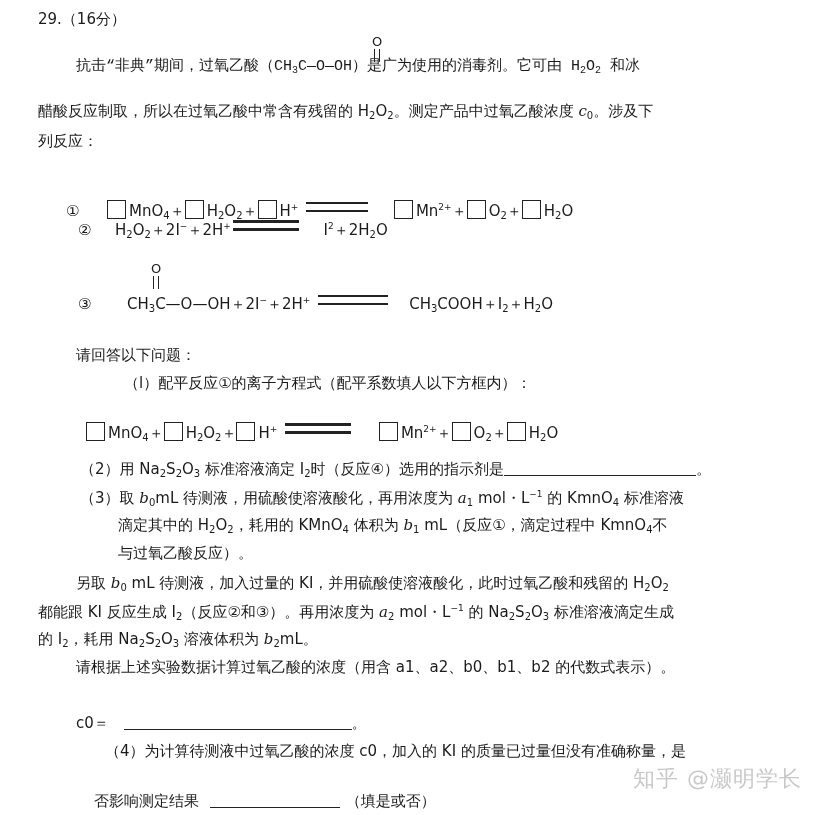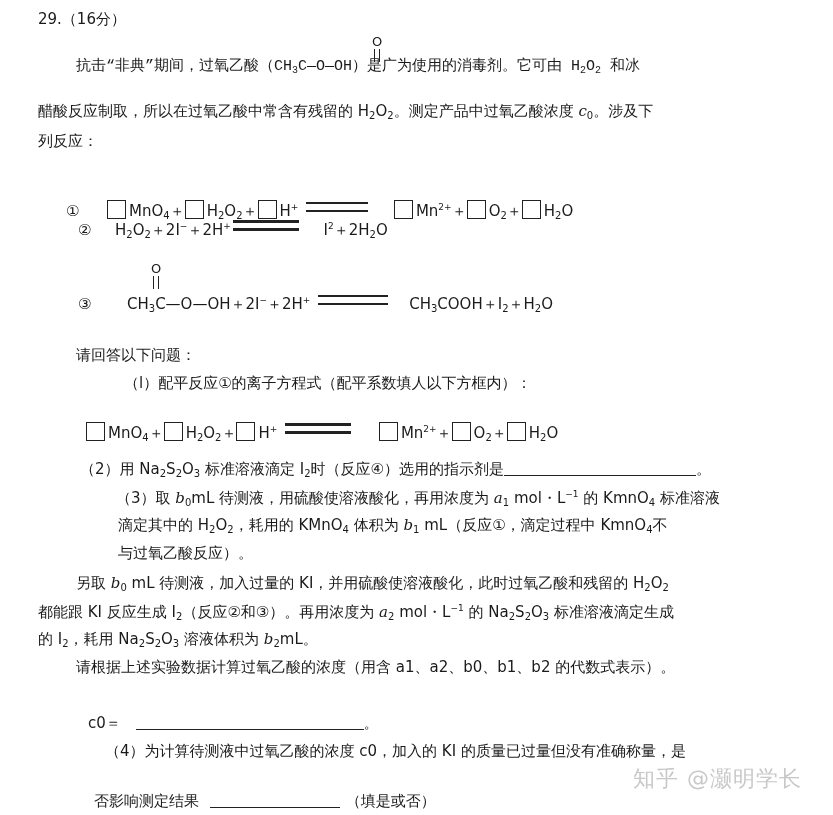--- a/index.html
+++ b/index.html
@@ -71,40 +71,40 @@
 <div class="abs" style="left:78px;top:422px;margin-left:8px;">
   <span class="box"></span>MnO<span class="sub">4</span>＋<span class="box"></span>H<span class="sub">2</span>O<span class="sub">2</span>＋<span class="box"></span>H<span class="sup">+</span><span class="eqsign thick"></span>
   <span style="display:inline-block;width:10px;"></span>
   <span class="box"></span>Mn<span class="sup">2+</span>＋<span class="box"></span>O<span class="sub">2</span>＋<span class="box"></span>H<span class="sub">2</span>O
 </div>
 
 <div class="abs" style="left:80px;top:462px;">
   <span>（2）用 Na</span><span class="sub">2</span>S<span class="sub">2</span>O<span class="sub">3</span> <span>标准溶液滴定 I</span><span class="sub">2</span><span>时（反应④）选用的指示剂是</span><span class="blank" style="width:192px;"></span><span>。</span>
 </div>
 
-<div class="abs" style="left:80px;top:490px;margin-left:36px;">
+<div class="abs" style="left:80px;top:490px;">
   <span>（3）取 </span><span class="it">b</span><span class="sub">0</span><span>mL 待测液，用硫酸使溶液酸化，再用浓度为 </span><span class="it">a</span><span class="sub">1</span> <span>mol・L</span><span class="sup">−1</span> <span>的 KmnO</span><span class="sub">4</span> <span>标准溶液</span>
 </div>
 <div class="abs" style="left:118px;top:518px;">
   <span>滴定其中的 H</span><span class="sub">2</span>O<span class="sub">2</span><span>，耗用的 KMnO</span><span class="sub">4</span> <span>体积为 </span><span class="it">b</span><span class="sub">1</span> <span>mL（反应①，滴定过程中 KmnO</span><span class="sub">4</span><span>不</span>
 </div>
 <div class="abs" style="left:118px;top:546px;">与过氧乙酸反应）。</div>
 
 <div class="abs" style="left:76px;top:576px;">
   <span>另取 </span><span class="it">b</span><span class="sub">0</span><span> mL 待测液，加入过量的 KI，并用硫酸使溶液酸化，此时过氧乙酸和残留的 H</span><span class="sub">2</span>O<span class="sub">2</span>
 </div>
 <div class="abs" style="left:38px;top:604px;">
   <span>都能跟 KI 反应生成 I</span><span class="sub">2</span><span>（反应②和③）。再用浓度为 </span><span class="it">a</span><span class="sub">2</span><span> mol・L</span><span class="sup">−1</span> <span>的 Na</span><span class="sub">2</span>S<span class="sub">2</span>O<span class="sub">3</span> <span>标准溶液滴定生成</span>
 </div>
 <div class="abs" style="left:38px;top:632px;">
   <span>的 I</span><span class="sub">2</span><span>，耗用 Na</span><span class="sub">2</span>S<span class="sub">2</span>O<span class="sub">3</span> <span>溶液体积为 </span><span class="it">b</span><span class="sub">2</span><span>mL。</span>
 </div>
 <div class="abs" style="left:76px;top:660px;">请根据上述实验数据计算过氧乙酸的浓度（用含 a1、a2、b0、b1、b2 的代数式表示）。</div>
 
-<div class="abs" style="left:76px;top:716px;margin-left:12px;">
+<div class="abs" style="left:76px;top:716px;">
   <span>c0＝</span>
   <span class="blank" style="width:228px;margin-left:10px;"></span><span>。</span>
 </div>
 
 <div class="abs" style="left:80px;top:744px;margin-left:25px;">（4）为计算待测液中过氧乙酸的浓度 c0，加入的 KI 的质量已过量但没有准确称量，是</div>
 <div class="abs" style="left:94px;top:794px;">
   <span>否影响测定结果</span>
   <span class="blank" style="width:130px;margin:0 6px;"></span><span>（填是或否）</span>
 </div>
 

